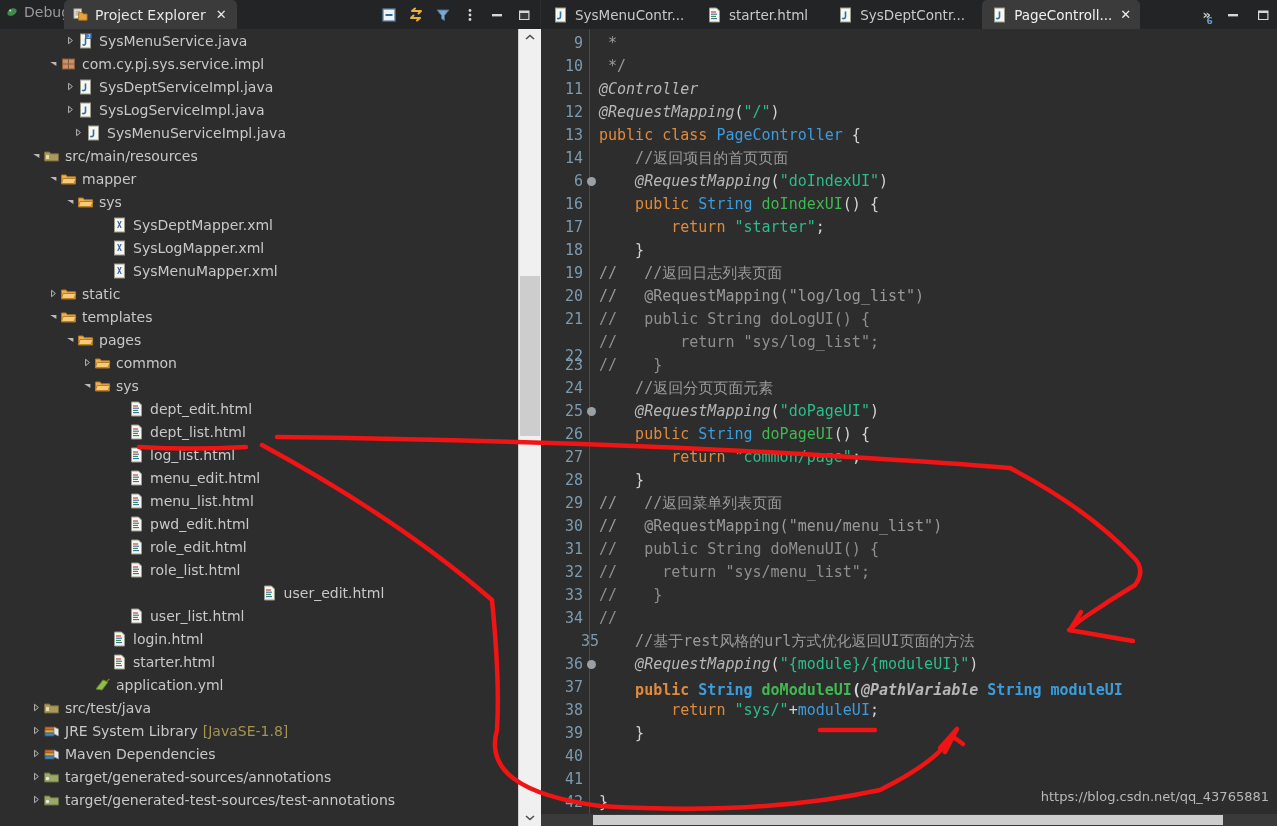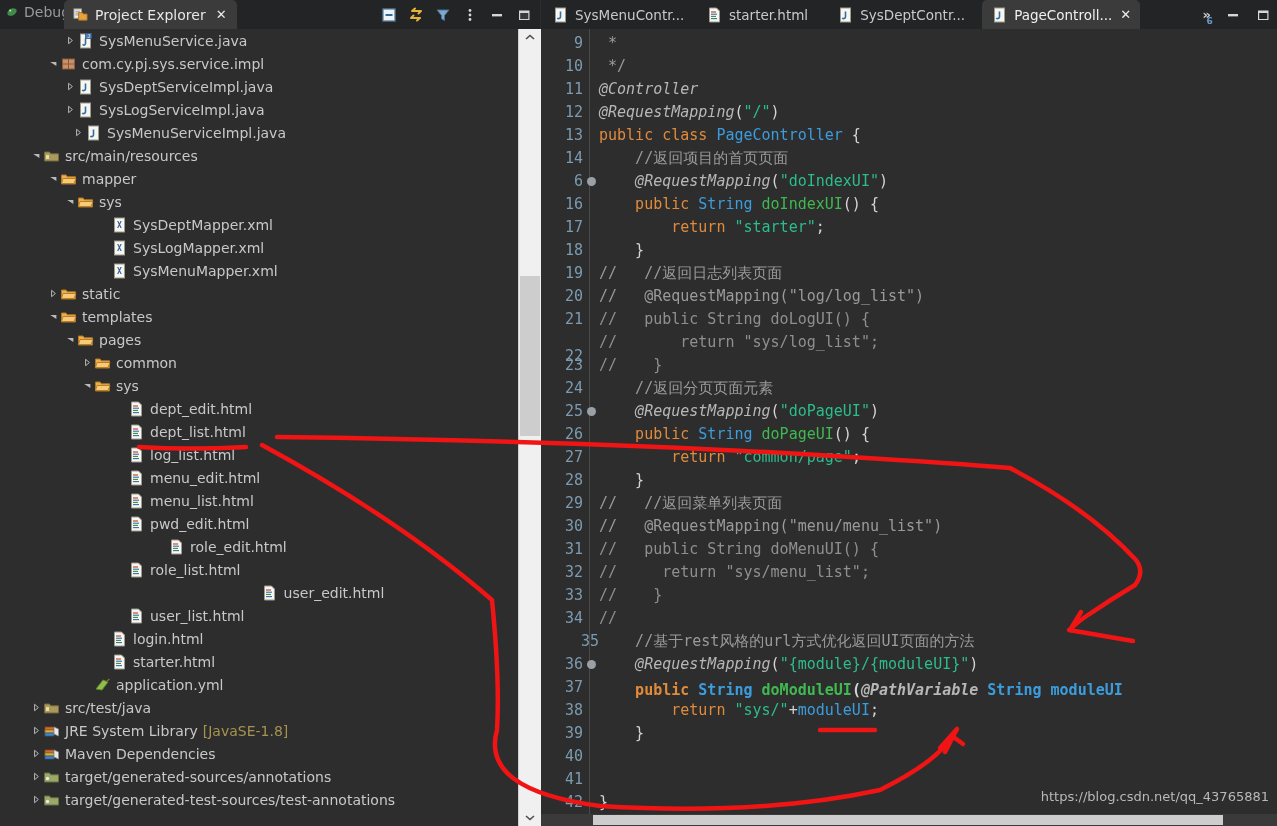--- a/index.html
+++ b/index.html
@@ -436,21 +436,21 @@
             <svg width="17" height="16" viewBox="0 0 17 16">
               <path d="M3.5 1 h7 l3 3 v11 h-10 Z" fill="#f7f6f0" stroke="#9b9b8e" stroke-width="1"></path>
               <line x1="5" y1="5" x2="10" y2="5" stroke="#c0392b" stroke-width="1.1"></line>
               <line x1="5" y1="7.2" x2="11" y2="7.2" stroke="#2f6fa8" stroke-width="1.1"></line>
               <line x1="5" y1="9.4" x2="10" y2="9.4" stroke="#3c8a3c" stroke-width="1.1"></line>
               <line x1="5" y1="11.6" x2="11" y2="11.6" stroke="#2f6fa8" stroke-width="1.1"></line>
             </svg>
           </span>
           <span class="lbl">pwd_edit.html</span>
         </div>
-        <div class="row" style="padding-left: 115px; margin-left: 40px;">
+        <div class="row" style="padding-left: 115px;">
           <span class="arrow"></span>
           <span class="ico">
             <svg width="17" height="16" viewBox="0 0 17 16">
               <path d="M3.5 1 h7 l3 3 v11 h-10 Z" fill="#f7f6f0" stroke="#9b9b8e" stroke-width="1"></path>
               <line x1="5" y1="5" x2="10" y2="5" stroke="#c0392b" stroke-width="1.1"></line>
               <line x1="5" y1="7.2" x2="11" y2="7.2" stroke="#2f6fa8" stroke-width="1.1"></line>
               <line x1="5" y1="9.4" x2="10" y2="9.4" stroke="#3c8a3c" stroke-width="1.1"></line>
               <line x1="5" y1="11.6" x2="11" y2="11.6" stroke="#2f6fa8" stroke-width="1.1"></line>
             </svg>
           </span>

